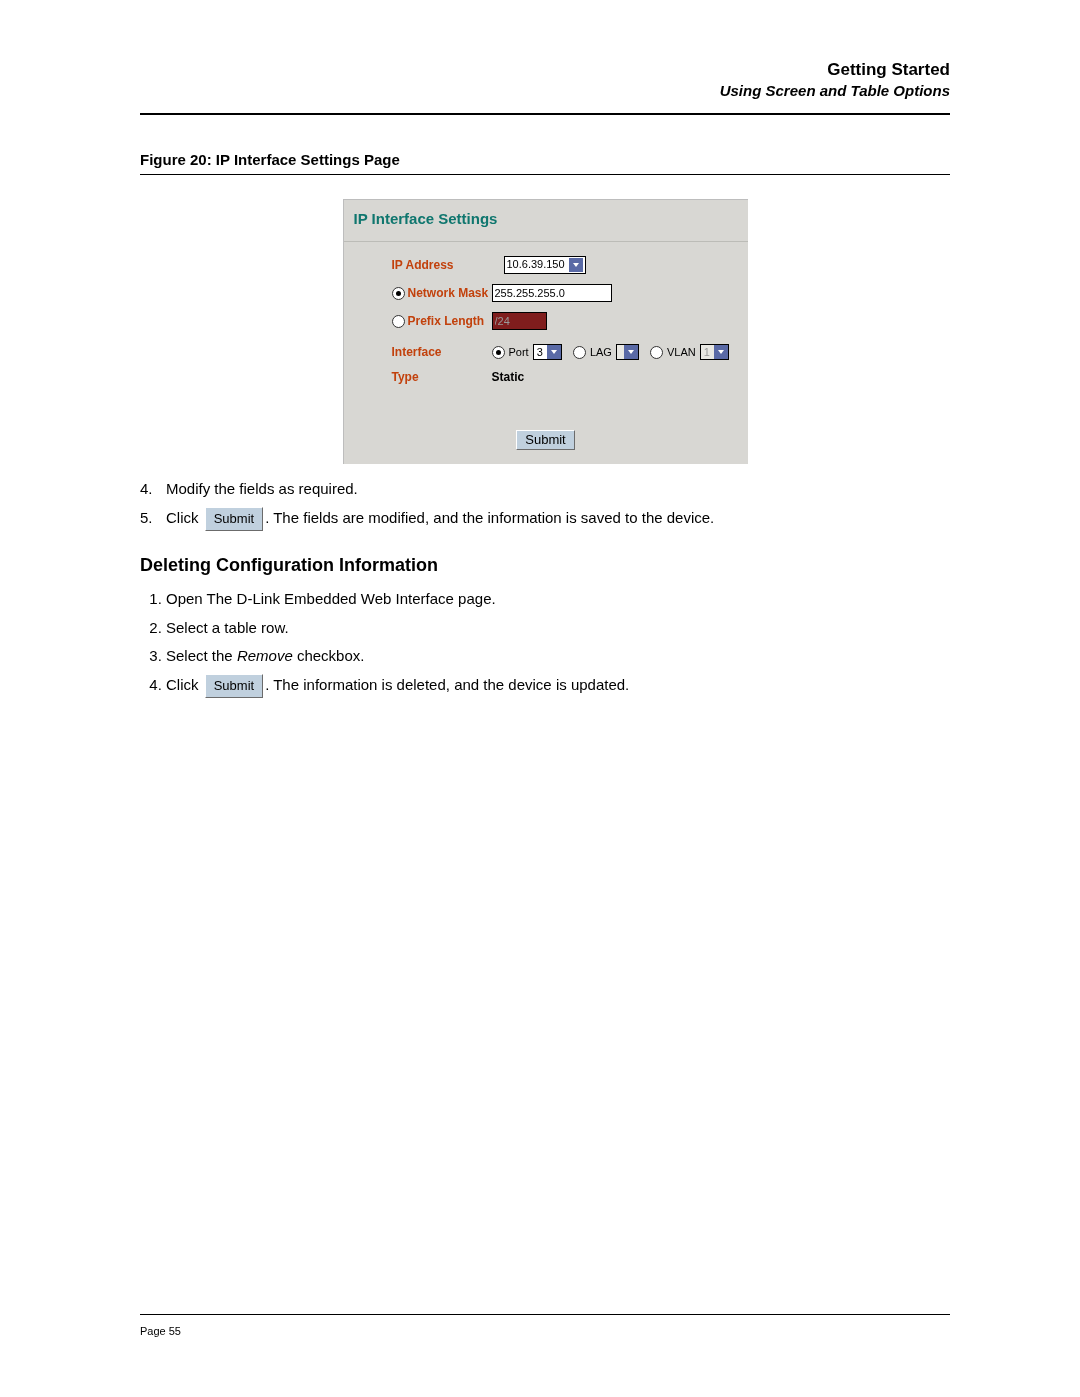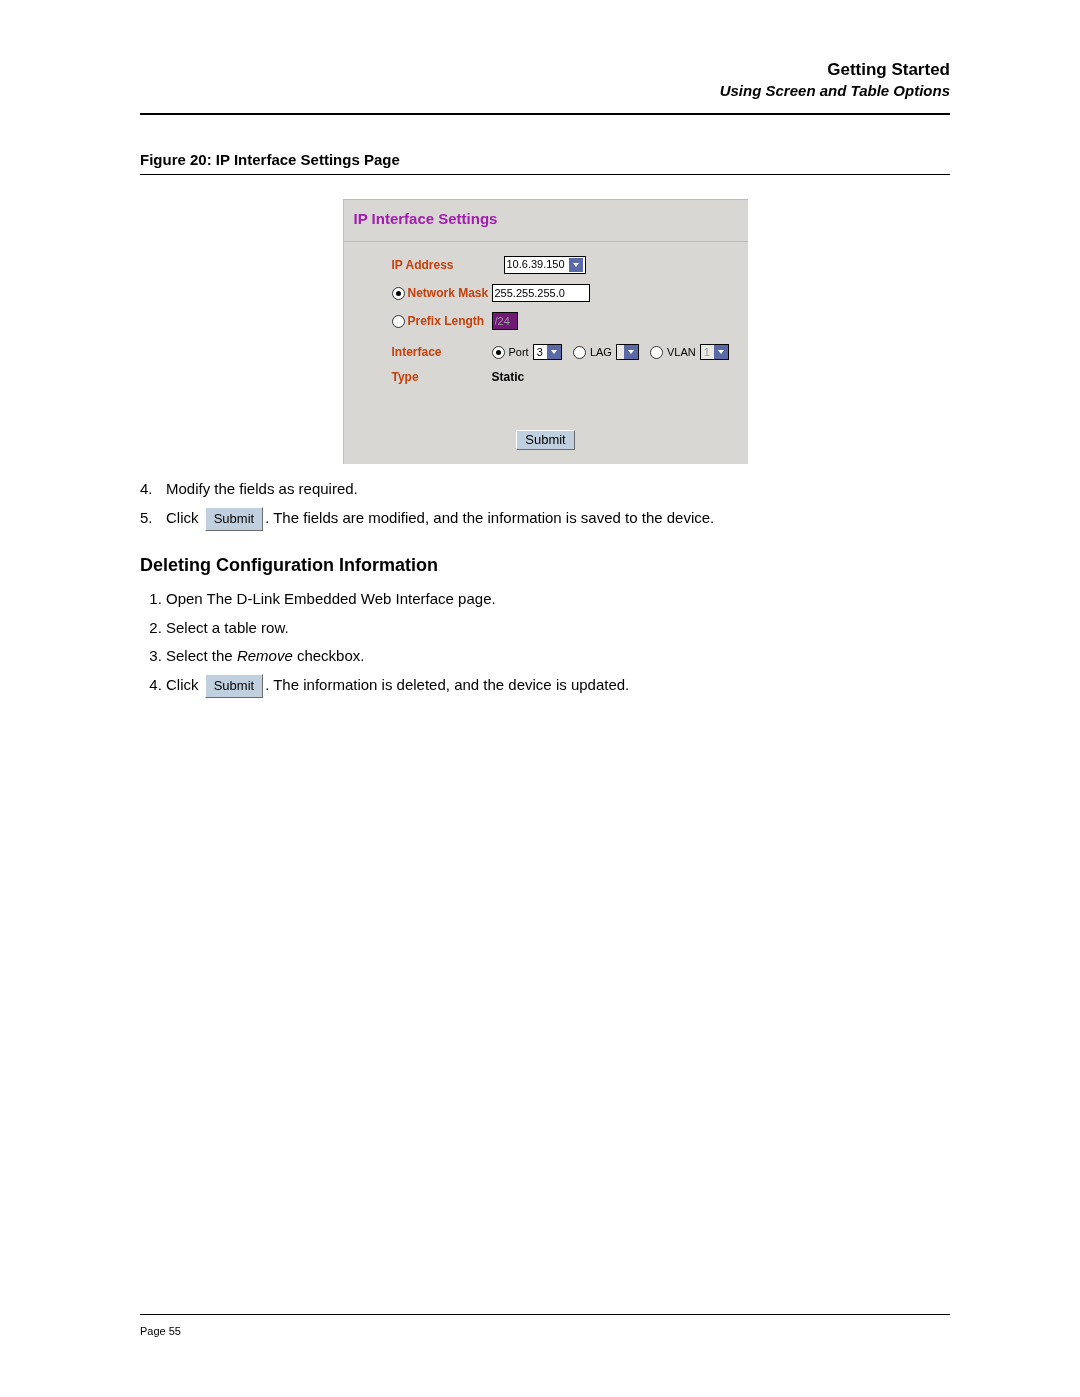--- a/index.html
+++ b/index.html
@@ -56,21 +56,21 @@
   }
   .shot {
     width: 404px;
     background: #d8d7d3;
     border: 1px solid #bdbdbd;
     border-right: none;
     border-bottom: none;
     box-shadow: 1px 1px 0 #fff inset;
   }
   .shot-title {
-    color: #a21caf;
+    color: #0f766e;
     font-family: Arial, Helvetica, sans-serif;
     font-weight: bold;
     font-size: 15px;
     padding: 10px 10px 14px 10px;
     border-bottom: 1px solid #bcbcb7;
     background: #d8d7d3;
   }
   .form-area {
     background: #d8d7d3;
     padding: 10px 14px 10px 48px;
@@ -130,27 +130,27 @@
     background: #5a6aa6;
     margin-left: 4px;
   }
   .sel-btn::after {
     content: "";
     border-left: 3px solid transparent;
     border-right: 3px solid transparent;
     border-top: 4px solid #fff;
   }
   .txtbox {
-    width: 98px;
+    width: 120px;
     height: 18px;
   }
   .txtbox-dis {
-    width: 26px;
+    width: 55px;
     height: 18px;
-    background: #701a75;
+    background: #7f1d1d;
     color: #999;
   }
   .iface-cell {
     font-size: 11px;
     display: flex;
     align-items: center;
     gap: 4px;
   }
   .small-sel {
     display: inline-flex;

